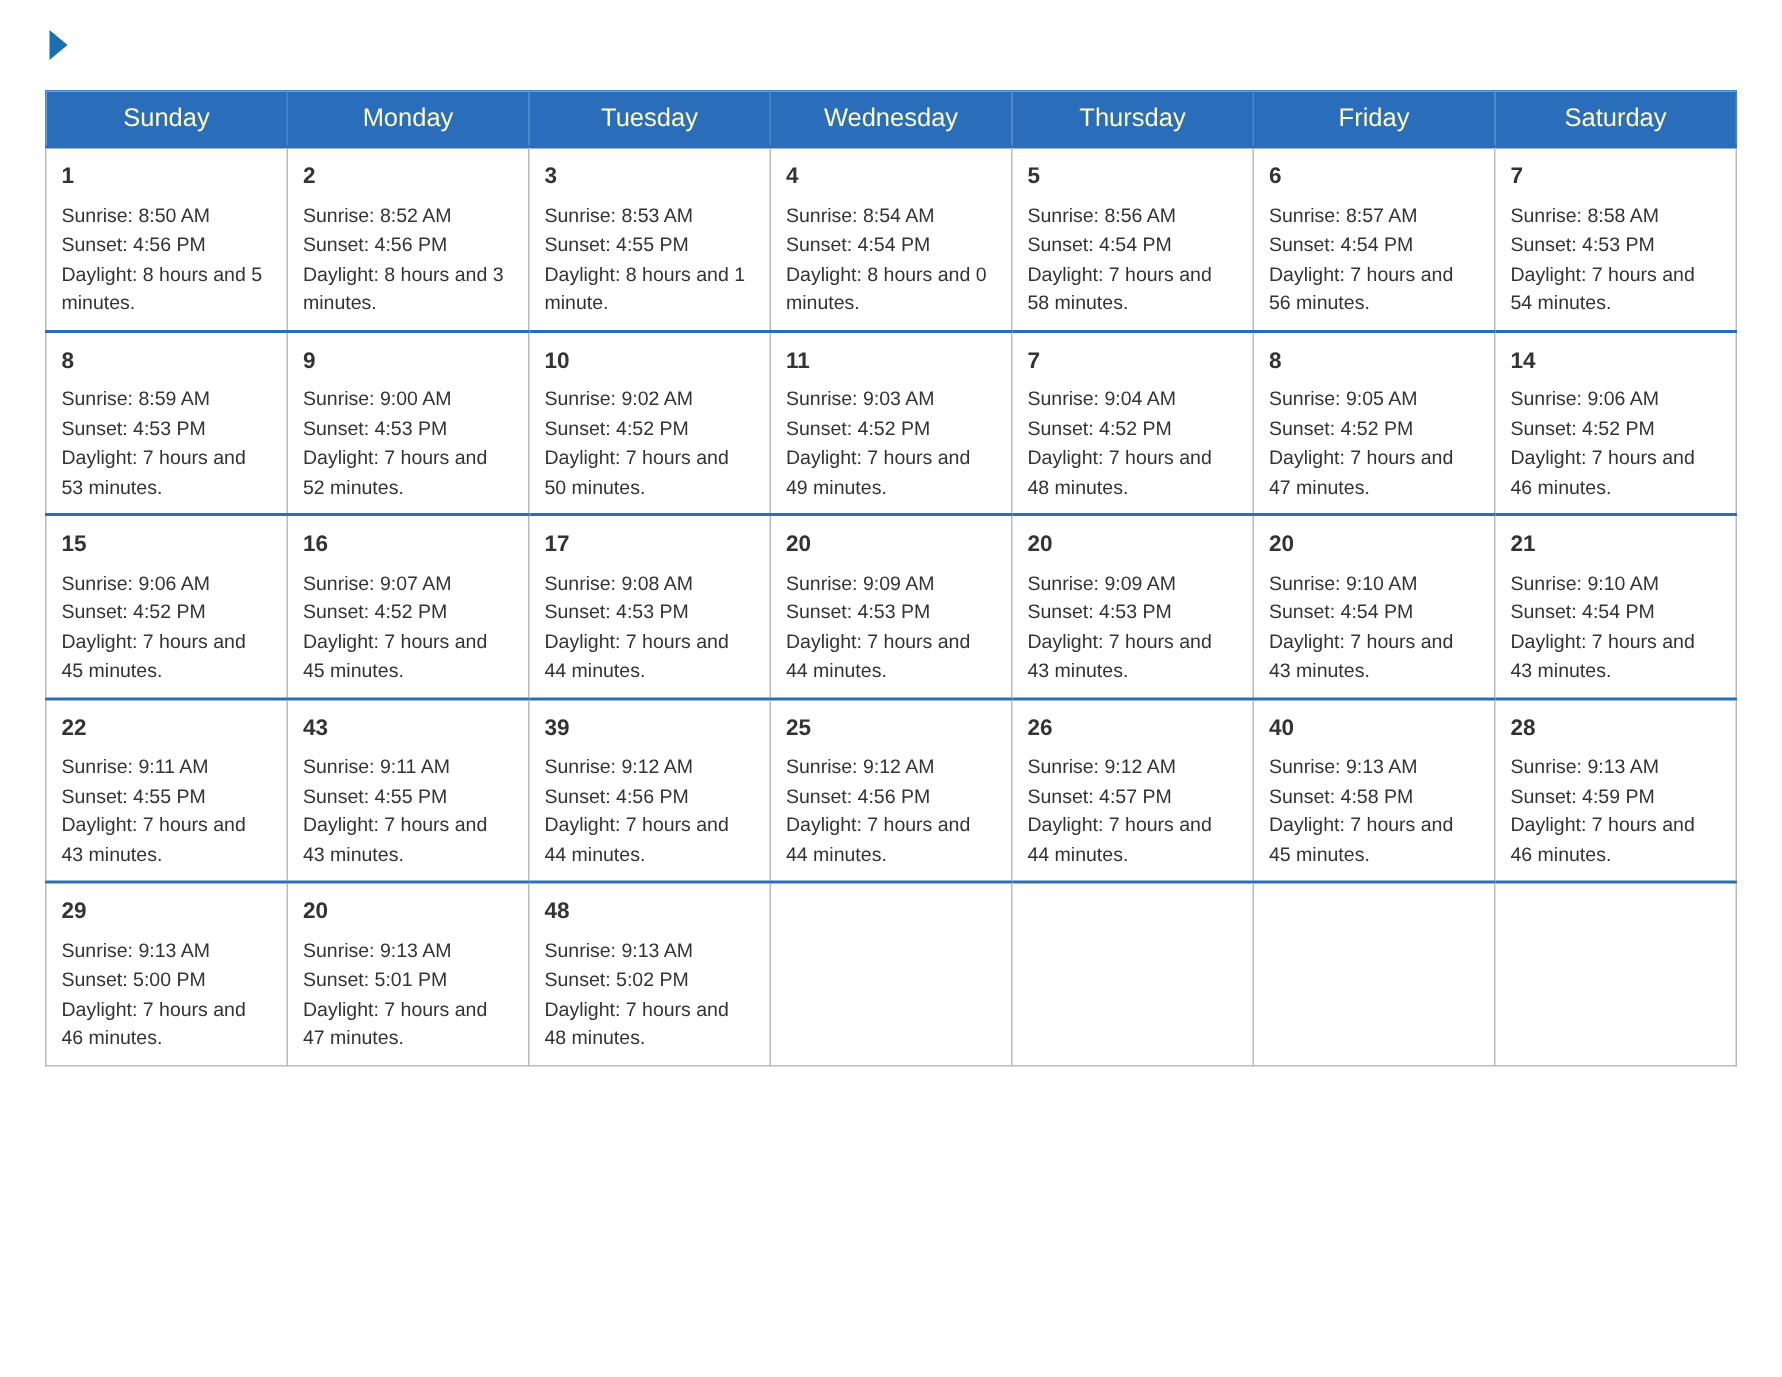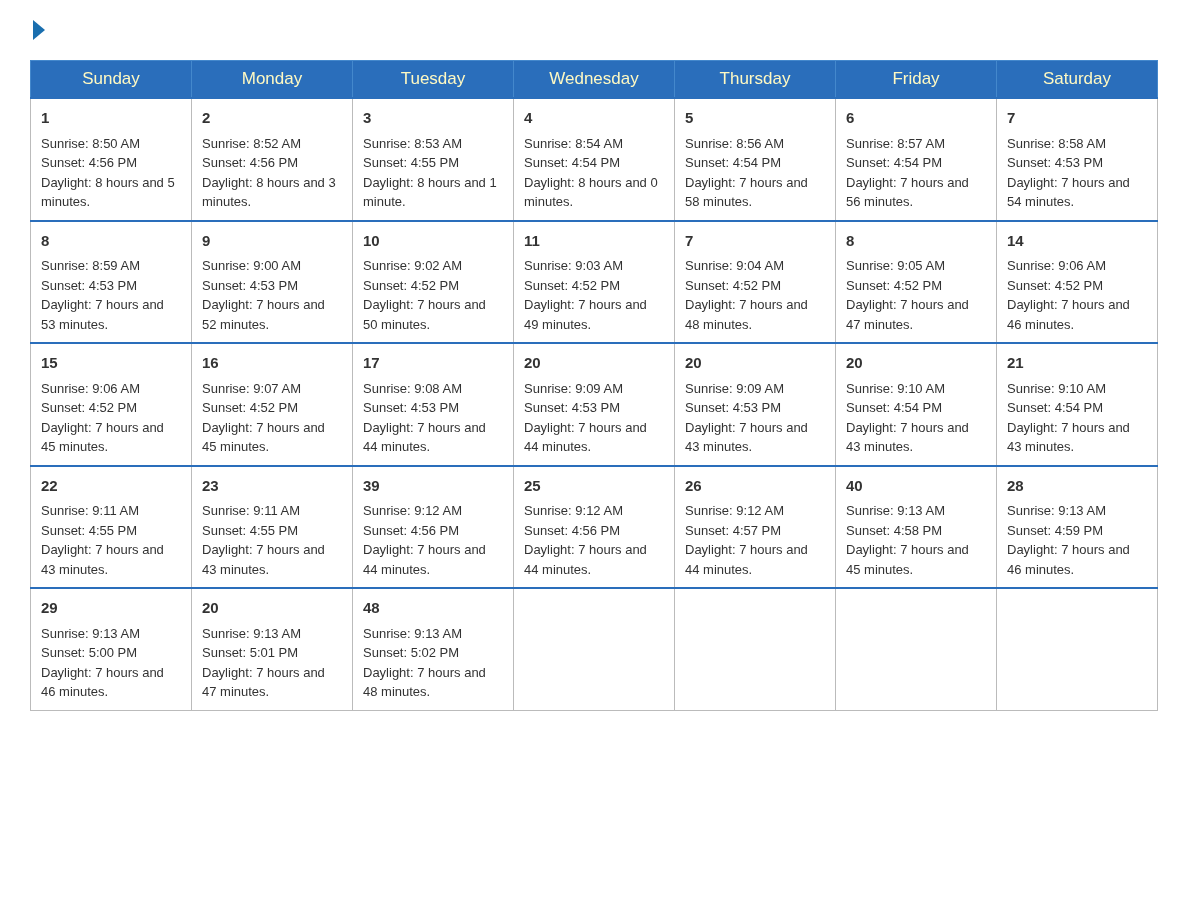--- a/index.html
+++ b/index.html
@@ -144,21 +144,21 @@
         <td><span class="day-num">15</span>Sunrise: 9:06 AM<br>Sunset: 4:52 PM<br>Daylight: 7 hours and 45 minutes.</td>
         <td><span class="day-num">16</span>Sunrise: 9:07 AM<br>Sunset: 4:52 PM<br>Daylight: 7 hours and 45 minutes.</td>
         <td><span class="day-num">17</span>Sunrise: 9:08 AM<br>Sunset: 4:53 PM<br>Daylight: 7 hours and 44 minutes.</td>
         <td><span class="day-num">20</span>Sunrise: 9:09 AM<br>Sunset: 4:53 PM<br>Daylight: 7 hours and 44 minutes.</td>
         <td><span class="day-num">20</span>Sunrise: 9:09 AM<br>Sunset: 4:53 PM<br>Daylight: 7 hours and 43 minutes.</td>
         <td><span class="day-num">20</span>Sunrise: 9:10 AM<br>Sunset: 4:54 PM<br>Daylight: 7 hours and 43 minutes.</td>
         <td><span class="day-num">21</span>Sunrise: 9:10 AM<br>Sunset: 4:54 PM<br>Daylight: 7 hours and 43 minutes.</td>
       </tr>
       <tr>
         <td><span class="day-num">22</span>Sunrise: 9:11 AM<br>Sunset: 4:55 PM<br>Daylight: 7 hours and 43 minutes.</td>
-        <td><span class="day-num">23</span>Sunrise: 9:11 AM<br>Sunset: 4:55 PM<br>Daylight: 7 hours and 43 minutes.</td>
+        <td><span class="day-num">43</span>Sunrise: 9:11 AM<br>Sunset: 4:55 PM<br>Daylight: 7 hours and 43 minutes.</td>
         <td><span class="day-num">39</span>Sunrise: 9:12 AM<br>Sunset: 4:56 PM<br>Daylight: 7 hours and 44 minutes.</td>
         <td><span class="day-num">25</span>Sunrise: 9:12 AM<br>Sunset: 4:56 PM<br>Daylight: 7 hours and 44 minutes.</td>
         <td><span class="day-num">26</span>Sunrise: 9:12 AM<br>Sunset: 4:57 PM<br>Daylight: 7 hours and 44 minutes.</td>
         <td><span class="day-num">40</span>Sunrise: 9:13 AM<br>Sunset: 4:58 PM<br>Daylight: 7 hours and 45 minutes.</td>
         <td><span class="day-num">28</span>Sunrise: 9:13 AM<br>Sunset: 4:59 PM<br>Daylight: 7 hours and 46 minutes.</td>
       </tr>
       <tr>
         <td><span class="day-num">29</span>Sunrise: 9:13 AM<br>Sunset: 5:00 PM<br>Daylight: 7 hours and 46 minutes.</td>
         <td><span class="day-num">20</span>Sunrise: 9:13 AM<br>Sunset: 5:01 PM<br>Daylight: 7 hours and 47 minutes.</td>
         <td><span class="day-num">48</span>Sunrise: 9:13 AM<br>Sunset: 5:02 PM<br>Daylight: 7 hours and 48 minutes.</td>

